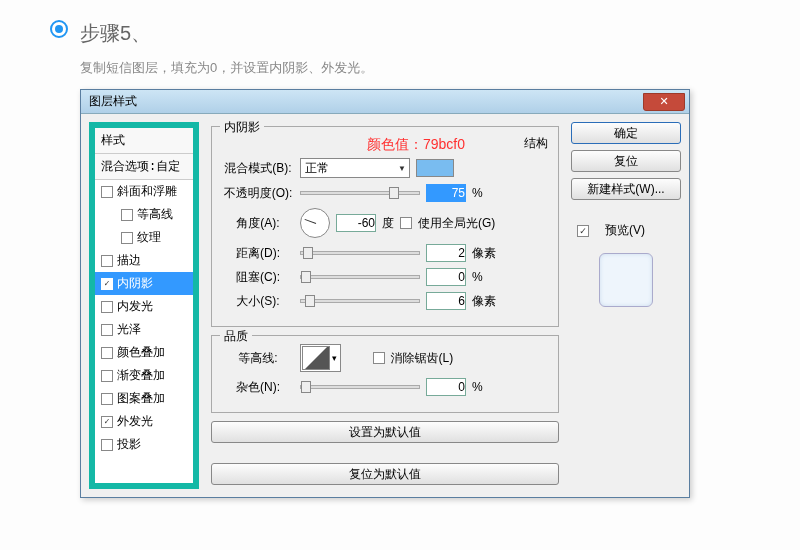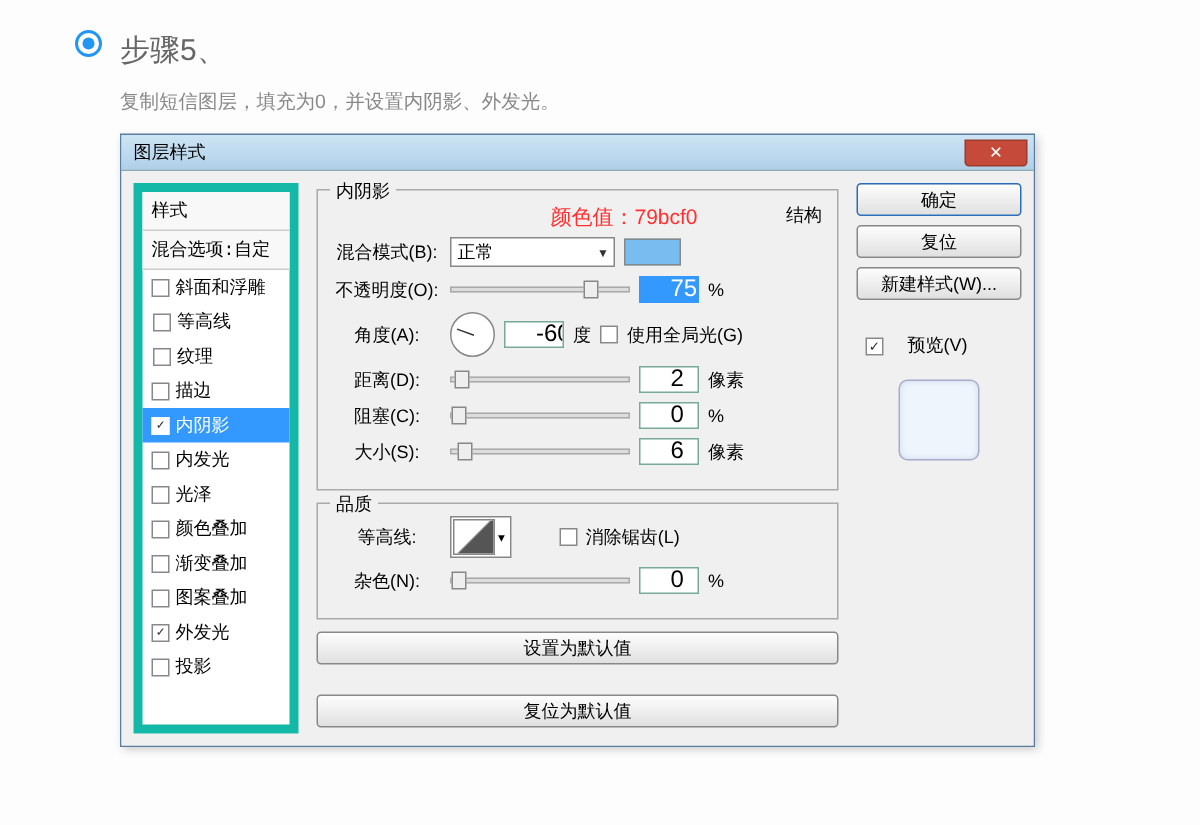--- a/index.html
+++ b/index.html
@@ -11,34 +11,34 @@
 .step-title { font-size: 20px; color: #666; font-weight: normal; }
 .step-desc { color: #888; font-size: 13px; margin-left: 30px; margin-bottom: 12px; }
 .dialog { margin-left: 30px; width: 610px; border: 1px solid #5a7ea0; background: #f0f0f0; box-shadow: 2px 2px 6px rgba(0,0,0,0.2); }
 .dlg-titlebar { background: linear-gradient(#cde5f5, #b0d0e8); height: 24px; display: flex; align-items: center; justify-content: space-between; padding: 0 0 0 8px; border-bottom: 1px solid #8ab; }
 .dlg-close { width: 42px; height: 18px; background: #c54a3a; color: #fff; display: flex; align-items: center; justify-content: center; border: 1px solid #9c3a2a; border-radius: 0 0 3px 3px; margin-right: 4px; font-size: 11px; }
 .dlg-body { display: flex; padding: 8px; gap: 8px; background: #f0f0f0; min-height: 320px; }
 .sidebar { width: 110px; background: #fff; border: 6px solid #14b8a6; font-family: Liberation Mono, monospace; }
 .sb-header { padding: 4px 6px; border-bottom: 1px solid #ccc; background: #f8f8f8; font-size: 12px; }
 .sb-subheader { padding: 4px 6px; border-bottom: 1px solid #ccc; background: #f8f8f8; font-size: 12px; }
 .sb-item { display: flex; align-items: center; padding: 3px 6px; gap: 4px; font-size: 12px; }
-.sb-item.indent { padding-left: 7px; }
+.sb-item.indent { padding-left: 26px; }
 .sb-item.selected { background: #3399ff; color: #fff; }
 .sb-check { width: 12px; height: 12px; border: 1px solid #888; background: #fff; display: inline-flex; align-items: center; justify-content: center; font-size: 9px; color: #333; }
 .sb-check.checked::after { content: "✓"; }
 .sb-item.selected .sb-check { border-color: #fff; }
 .main { flex: 1; padding: 4px; position: relative; }
 .group { border: 1px solid #aaa; padding: 8px 10px 10px; margin-bottom: 8px; position: relative; }
 .group-title { position: absolute; top: -8px; left: 8px; background: #f0f0f0; padding: 0 4px; font-size: 12px; }
 .sub-title { font-size: 12px; margin-bottom: 6px; margin-left: 4px; text-align: right; }
 .row { display: flex; align-items: center; gap: 6px; margin-bottom: 6px; font-size: 12px; }
 .row-label { width: 72px; text-align: center; }
 .slider-track { flex: 0 0 120px; height: 4px; background: #ddd; border: 1px solid #aaa; position: relative; }
 .slider-thumb { position: absolute; top: -5px; width: 10px; height: 12px; background: #eee; border: 1px solid #888; }
-.num-input { width: 40px; height: 18px; border: 1px solid #7a9; background: #fff; text-align: left; font-size: 16px; padding-left: 20px; }
+.num-input { width: 40px; height: 18px; border: 1px solid #7a9; background: #fff; text-align: right; font-size: 12px; }
 .num-input.hl { background: #3399ff; color: #fff; border-color: #3399ff; }
 .dropdown { height: 20px; border: 1px solid #888; background: #fff; padding: 0 18px 0 4px; position: relative; min-width: 110px; display: inline-flex; align-items: center; }
 .dropdown::after { content: "▼"; position: absolute; right: 3px; font-size: 8px; color: #333; }
 .swatch { width: 38px; height: 18px; border: 1px solid #888; background: #79bcf0; }
 .dial { width: 30px; height: 30px; border: 1px solid #888; border-radius: 50%; background: #fff; position: relative; }
 .dial::after { content: ""; position: absolute; width: 12px; height: 1px; background: #333; top: 14px; left: 3px; transform: rotate(20deg); transform-origin: right; }
 .contour-sw { width: 28px; height: 24px; border: 1px solid #888; background: linear-gradient(135deg, #fff 0%, #fff 48%, #555 52%, #555 100%); display: inline-block; position: relative; }
 .contour-wrap { border: 1px solid #888; padding: 1px; display: inline-flex; align-items: center; background: #fff; }
 .contour-wrap::after { content: "▾"; font-size: 9px; padding: 0 2px; }
 .chk { width: 12px; height: 12px; border: 1px solid #888; background: #fff; display: inline-flex; align-items: center; justify-content: center; font-size: 9px; }

